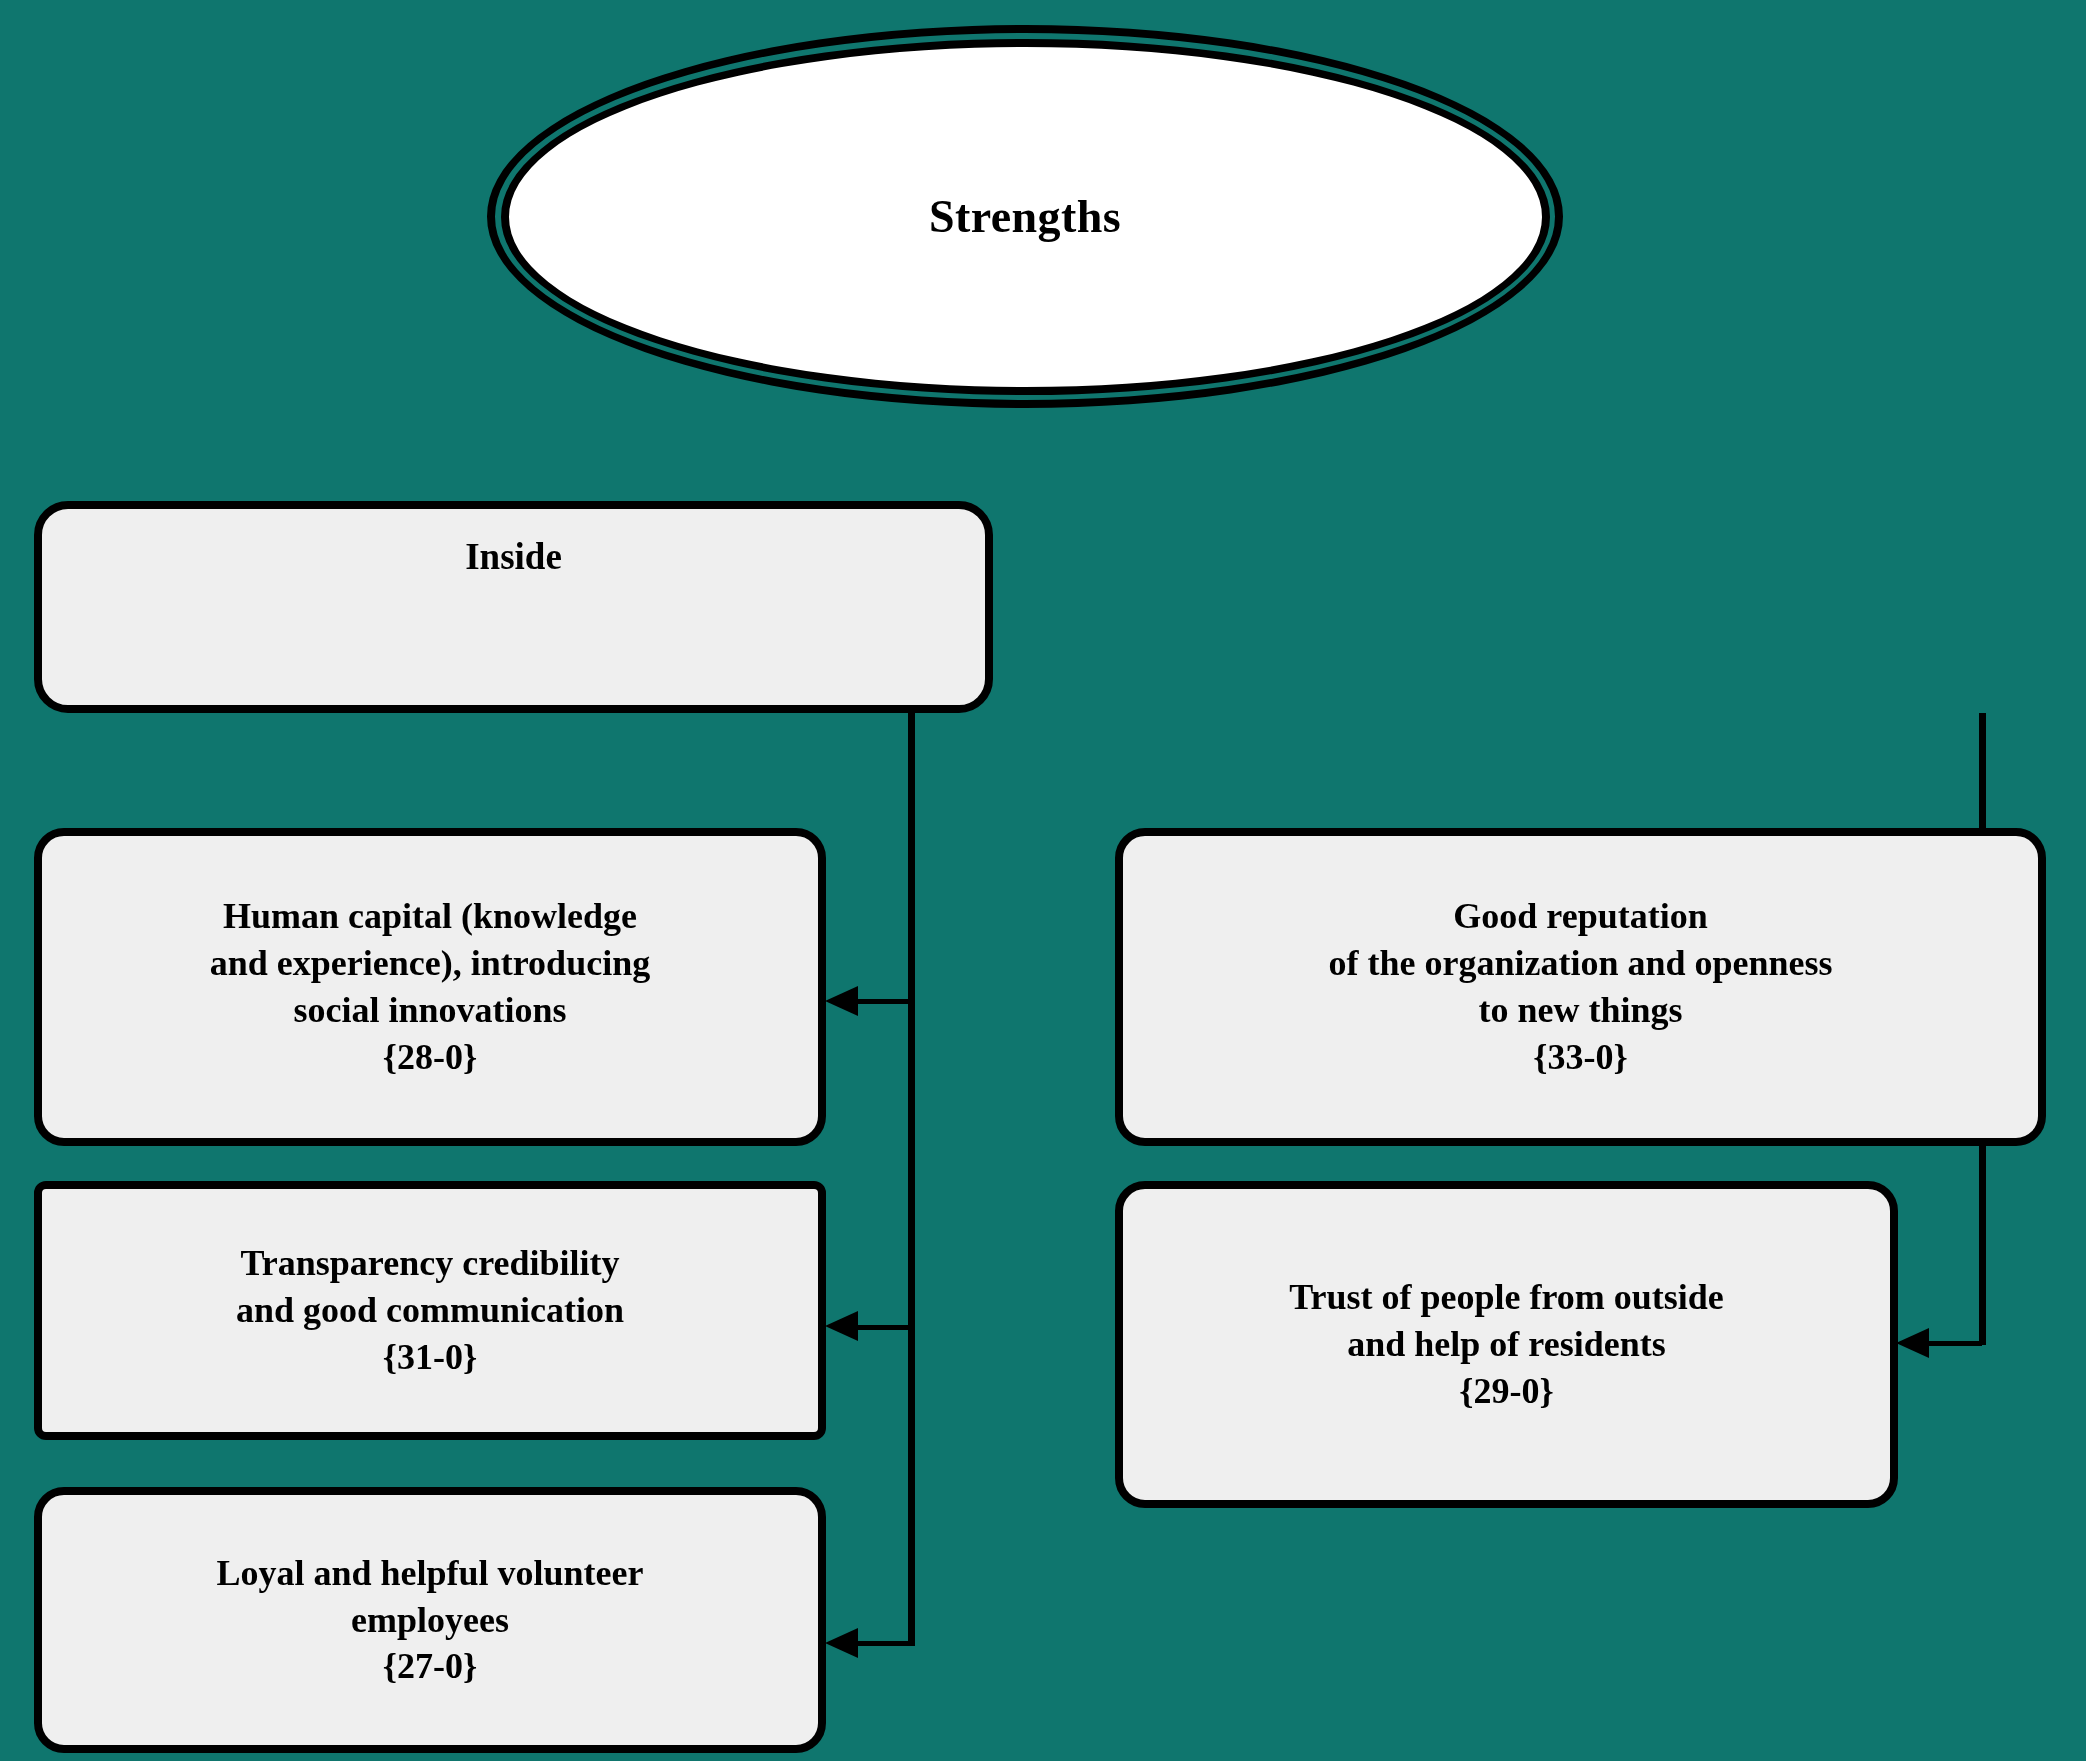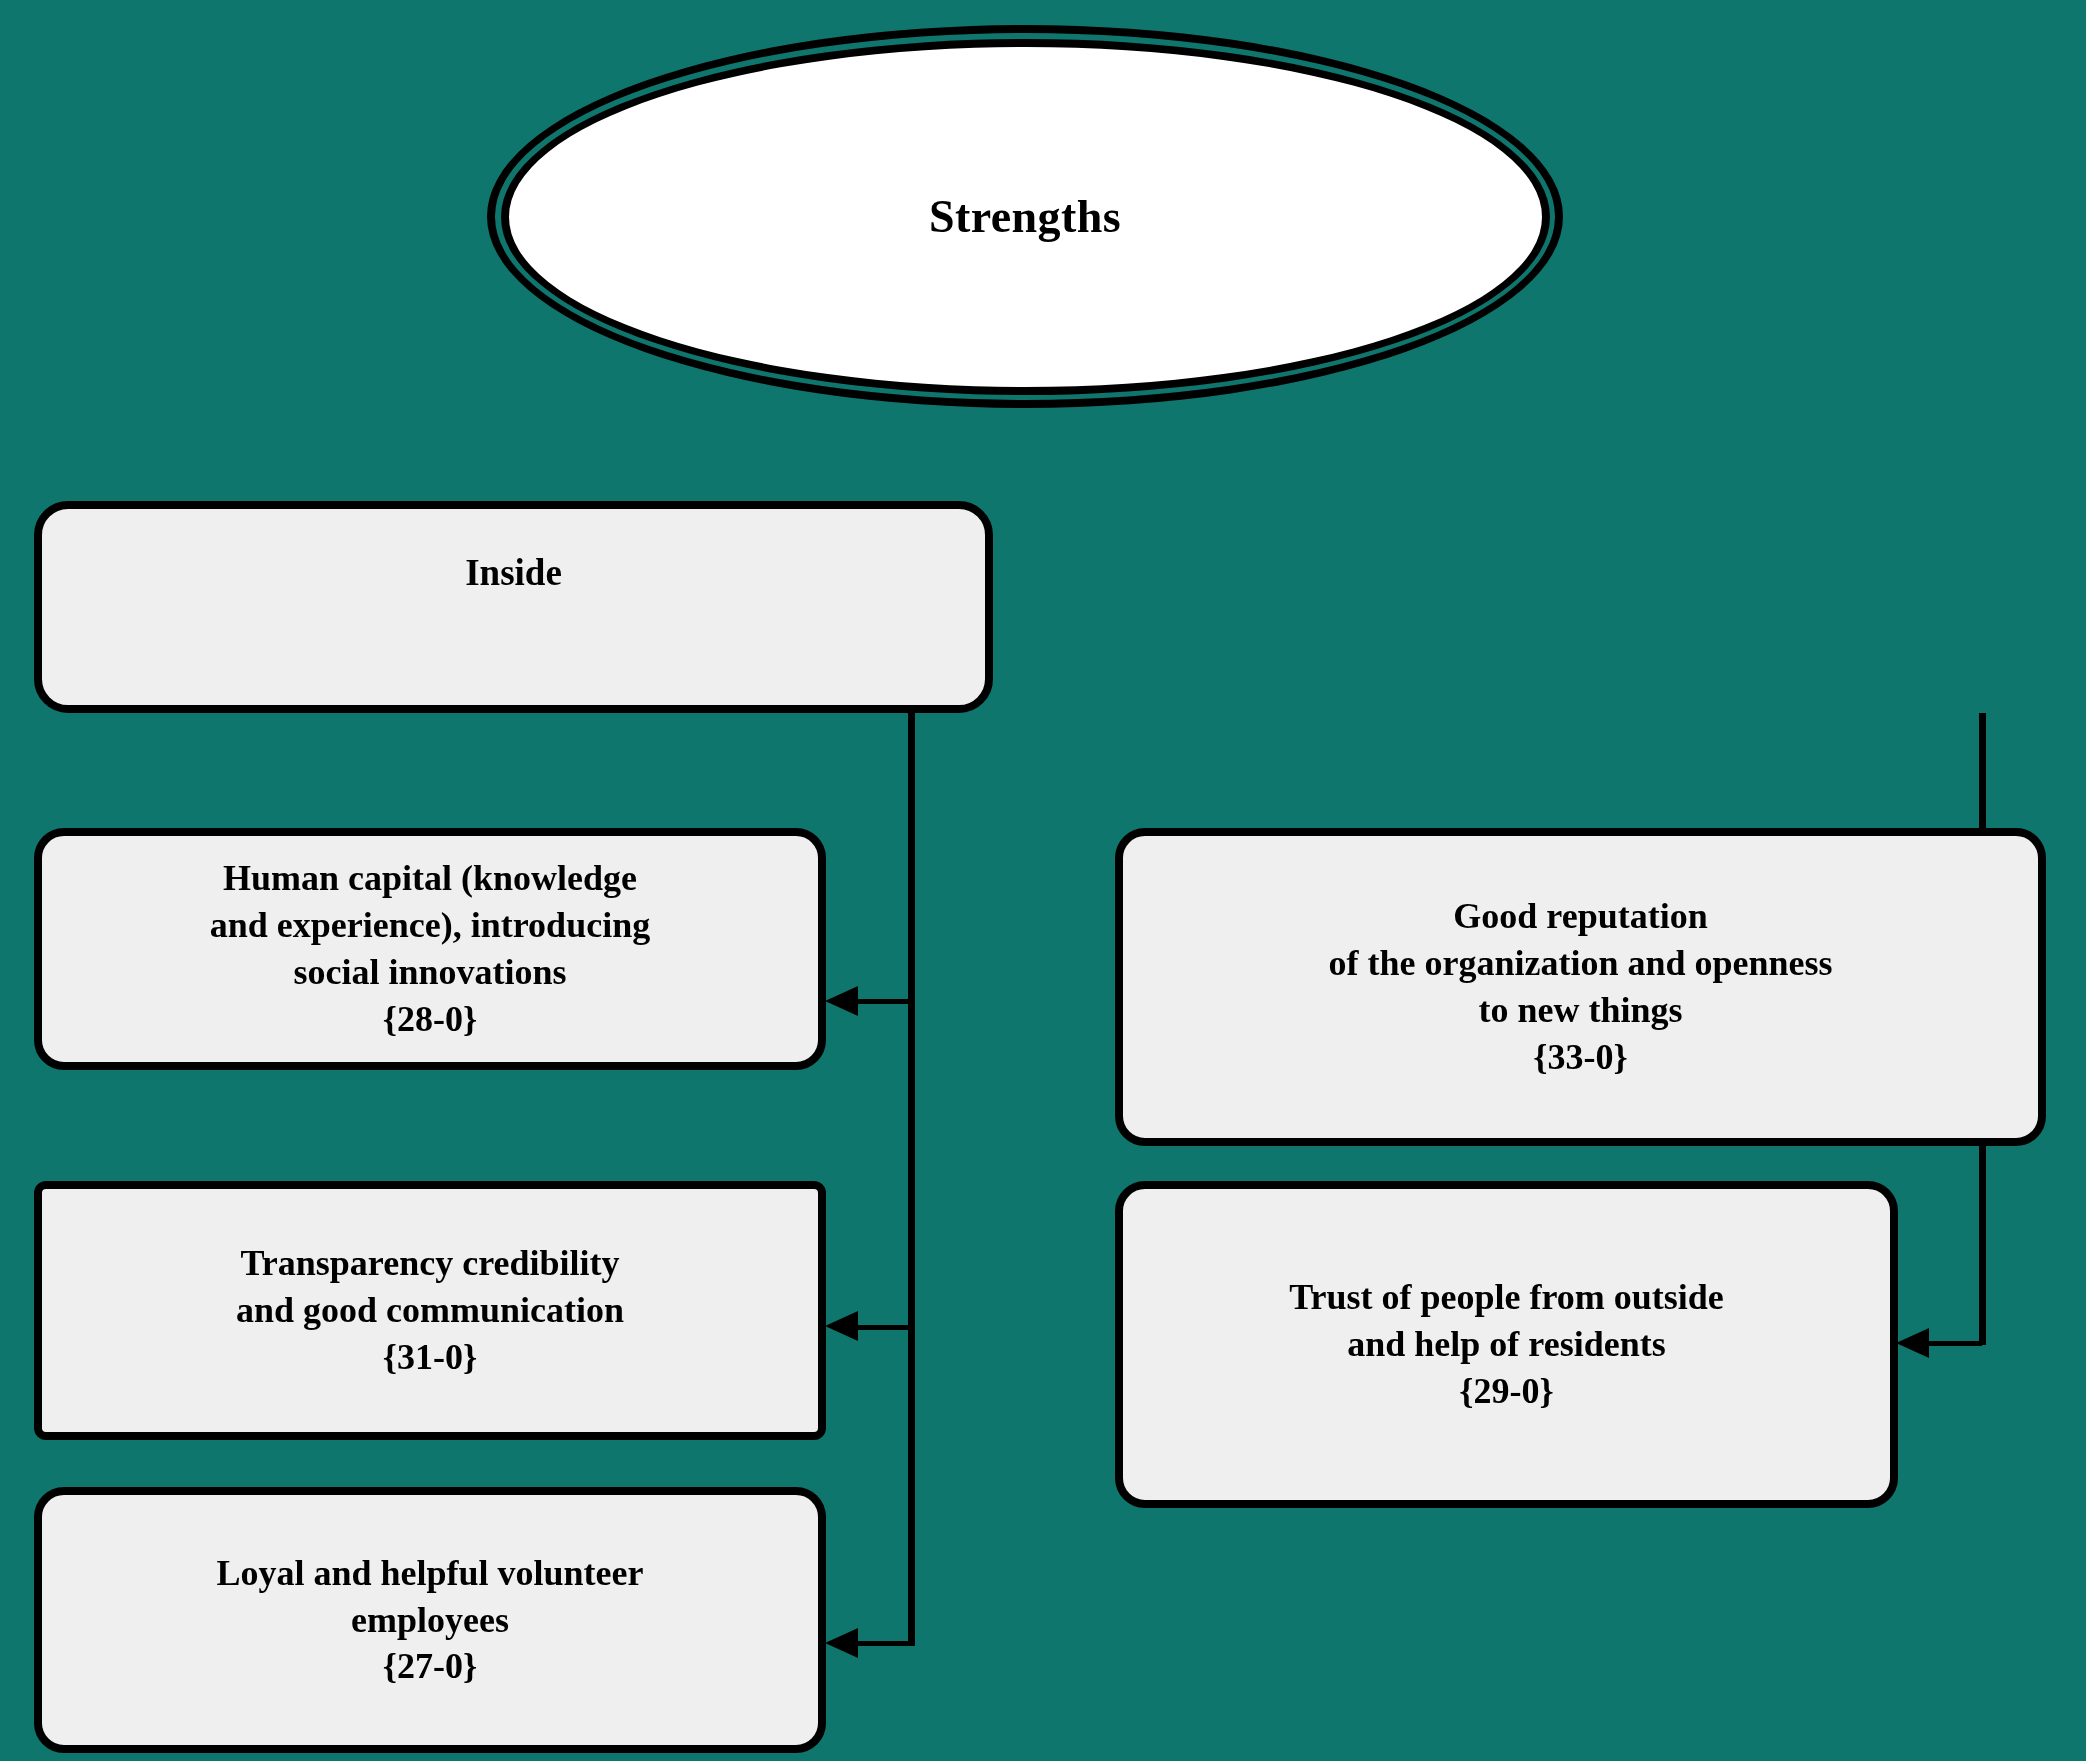--- a/index.html
+++ b/index.html
@@ -79,21 +79,21 @@
     line-height: 1.30;
     white-space: pre-line;
   }
 
   
   .header-node {
     align-items: flex-start;
   }
   .header-node .node-text {
     font-size: 37px;
-    padding-top: 40px;
+    padding-top: 24px;
   }
 
   
   .leaf-node {
     align-items: center;
     border-radius: 30px;
   }
   .leaf-node .node-text {
     font-size: 36px;
     padding: 3px 19.4px;
@@ -145,21 +145,21 @@
 
   <div class="hline" style="left:858px; top:1641px; width:54px;"></div>
   <div class="arrowhead" style="left:825px; top:1628px;"></div>
 
   <div class="vline" style="left:1979px; top:713px; height:632px;"></div>
   <div class="hline" style="left:1928px; top:999px; width:54px;"></div>
   <div class="arrowhead" style="left:1896px; top:986px;"></div>
   <div class="hline" style="left:1928px; top:1341px; width:54px;"></div>
   <div class="arrowhead" style="left:1896px; top:1328px;"></div>
 
-  <div class="node leaf-node" style="left:34px; top:828px; width:792px; height:242px;">
+  <div class="node leaf-node" style="left:34px; top:828px; width:792px; height:318px;">
     <div class="node-text">Human capital (knowledge
 and experience), introducing
 social innovations
 {28-0}</div>
   </div>
 
   <div class="node leaf-node" style="left:34px; top:1181px; width:792px; height:259px;border-radius:12px;">
     <div class="node-text">Transparency credibility
 and good communication
 {31-0}</div>

